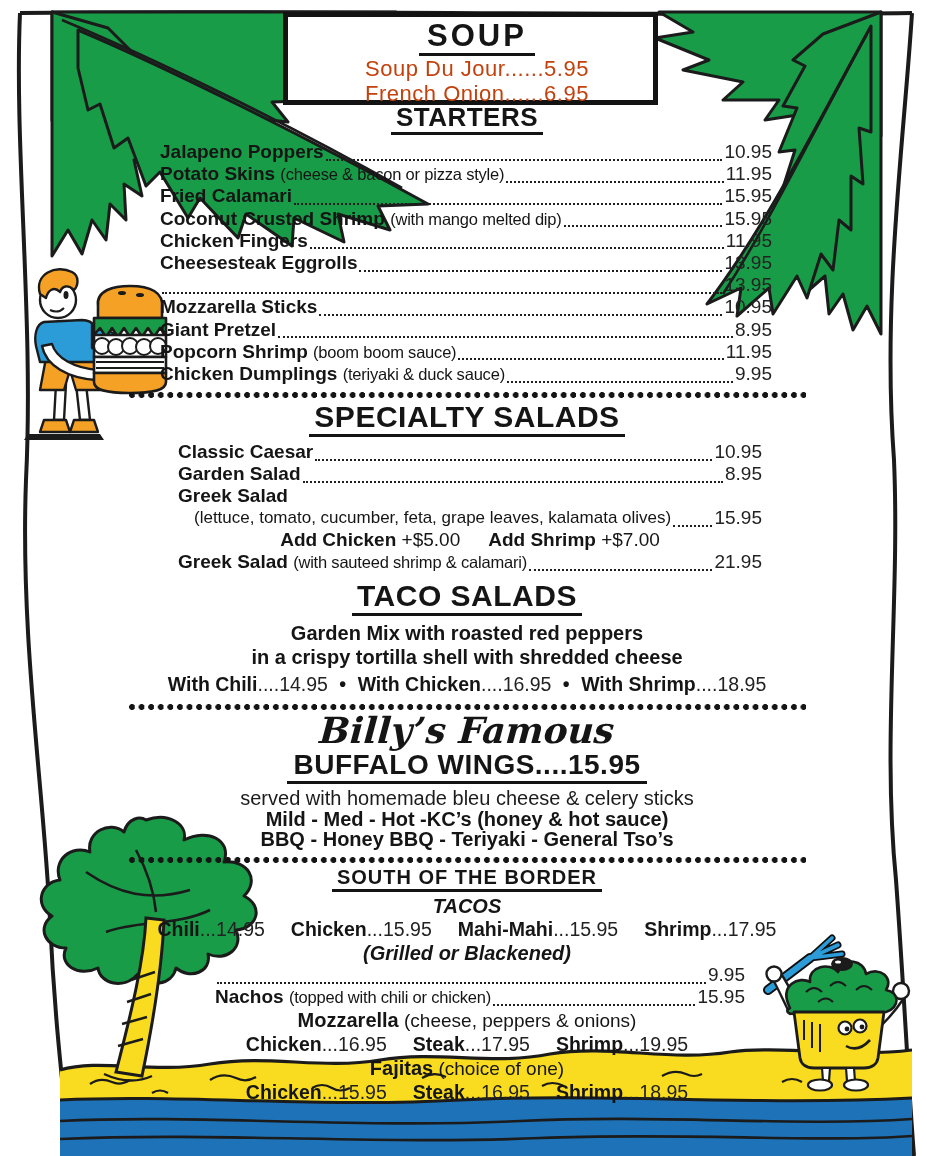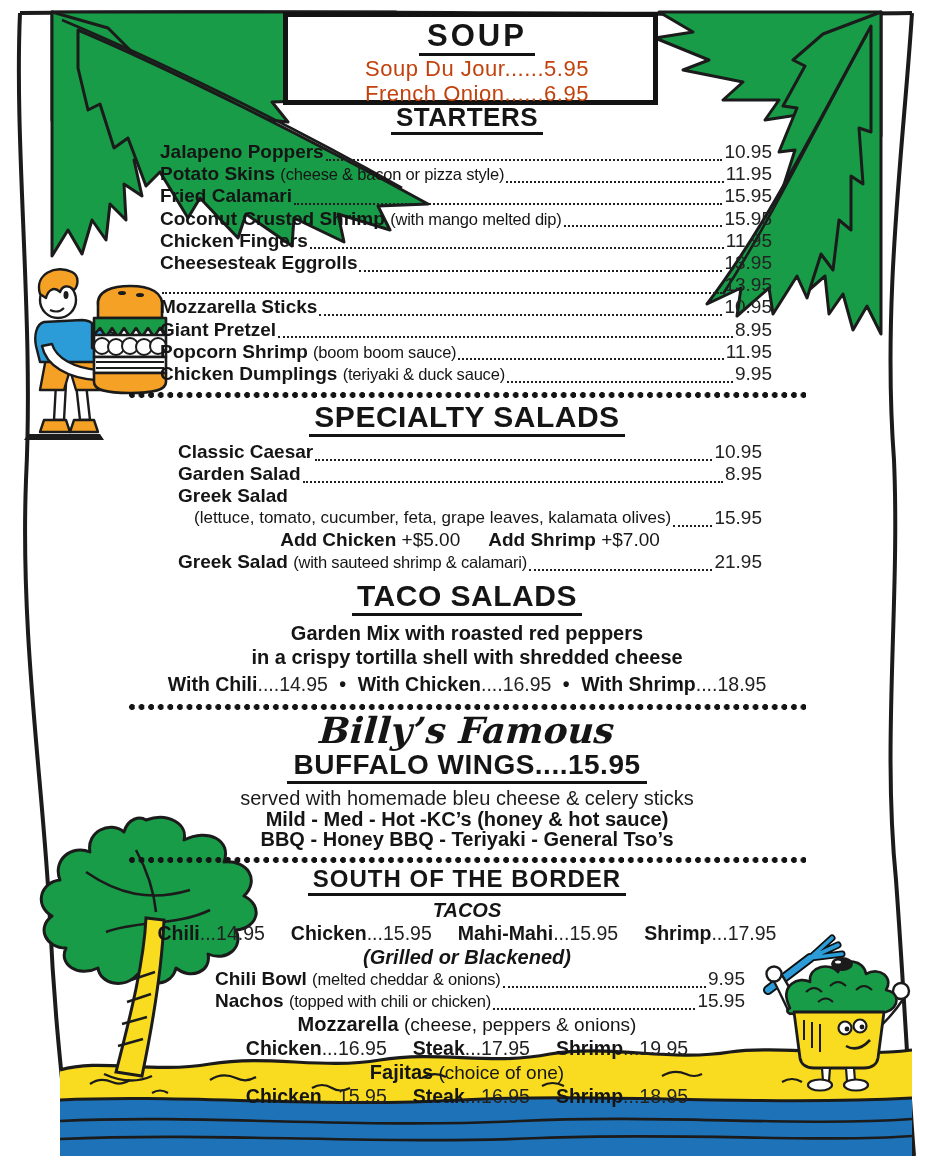--- a/index.html
+++ b/index.html
@@ -11,21 +11,21 @@
             border:5px solid #131313;z-index:6;text-align:center;box-sizing:border-box;padding-left:13px;}
   .soup-title{font-weight:bold;font-size:31px;letter-spacing:3px;line-height:1;margin-top:3px;}
   .soup-title .u{display:inline-block;border-bottom:3px solid #131313;padding:0 8px 2px;}
   .soup-item{font-size:22px;line-height:25px;letter-spacing:0.5px;color:#c2410c;}
   
   .content{position:absolute;left:128px;top:104px;width:678px;z-index:5;}
   .sec-title{text-align:center;font-weight:bold;margin:0;line-height:1;}
   .sec-title .u{display:inline-block;border-bottom:3px solid #131313;padding:0 5px 2px;}
   .t26{font-size:26px;letter-spacing:0.5px;margin-bottom:6px;}
   .t27{font-size:30px;letter-spacing:0.5px;margin-bottom:4px;}
-  .t29{font-size:24px;letter-spacing:1px;margin-bottom:3px;}
+  .t29{font-size:20px;letter-spacing:1px;margin-bottom:3px;}
   .mrow{display:flex;align-items:center;line-height:22.2px;font-size:19px;}
   .mname{font-weight:bold;white-space:nowrap;}
   .mdesc{font-weight:normal;font-size:16.5px;letter-spacing:-0.2px;}
   .leader{flex:1;height:15px;border-bottom:2.6px dotted #1f1f1f;margin:0 2px;min-width:8px;}
   .mprice{font-weight:normal;font-size:19px;color:#222;white-space:nowrap;}
   .starters-list{margin:0 34px 0 32px;}
   .salads-list{margin:0 44px 0 50px;}
   .salads-list .mrow,.salads-list .name-only{line-height:22px;}
   .name-only{font-weight:bold;font-size:19px;}
   .desc2{font-weight:normal;font-size:17px;margin-left:16px;white-space:nowrap;}
@@ -303,21 +303,20 @@
     <div class="wings-flavor">BBQ - Honey BBQ - Teriyaki - General Tso’s</div>
 
     <div class="divider"></div>
 
     <h2 class="sec-title t29"><span class="u">SOUTH OF THE BORDER</span></h2>
     <div class="sub-bi">TACOS</div>
     <div class="opts-line" id="tacos-options"><span class="lbl">Chili</span><span class="dots">...</span><span class="prc">14.95</span><span class="gap"></span><span class="lbl">Chicken</span><span class="dots">...</span><span class="prc">15.95</span><span class="gap"></span><span class="lbl">Mahi-Mahi</span><span class="dots">...</span><span class="prc">15.95</span><span class="gap"></span><span class="lbl">Shrimp</span><span class="dots">...</span><span class="prc">17.95</span></div>
     <div class="sub-bi">(Grilled or Blackened)</div>
     <div class="south-list" id="south-list">
         <div class="mrow">
-          <span class="mname">Chili Bowl <span class="mdesc">(melted cheddar &amp; onions)</span></span>
           <span class="leader"></span>
           <span class="mprice">9.95</span>
         </div>
         <div class="mrow">
           <span class="mname">Nachos <span class="mdesc">(topped with chili or chicken)</span></span>
           <span class="leader"></span>
           <span class="mprice">15.95</span>
         </div>
       </div>
     <div class="sub-head" id="quesadillas-head"><span class="lbl">Mozzarella</span> <span>(cheese, peppers &amp; onions)</span></div>

